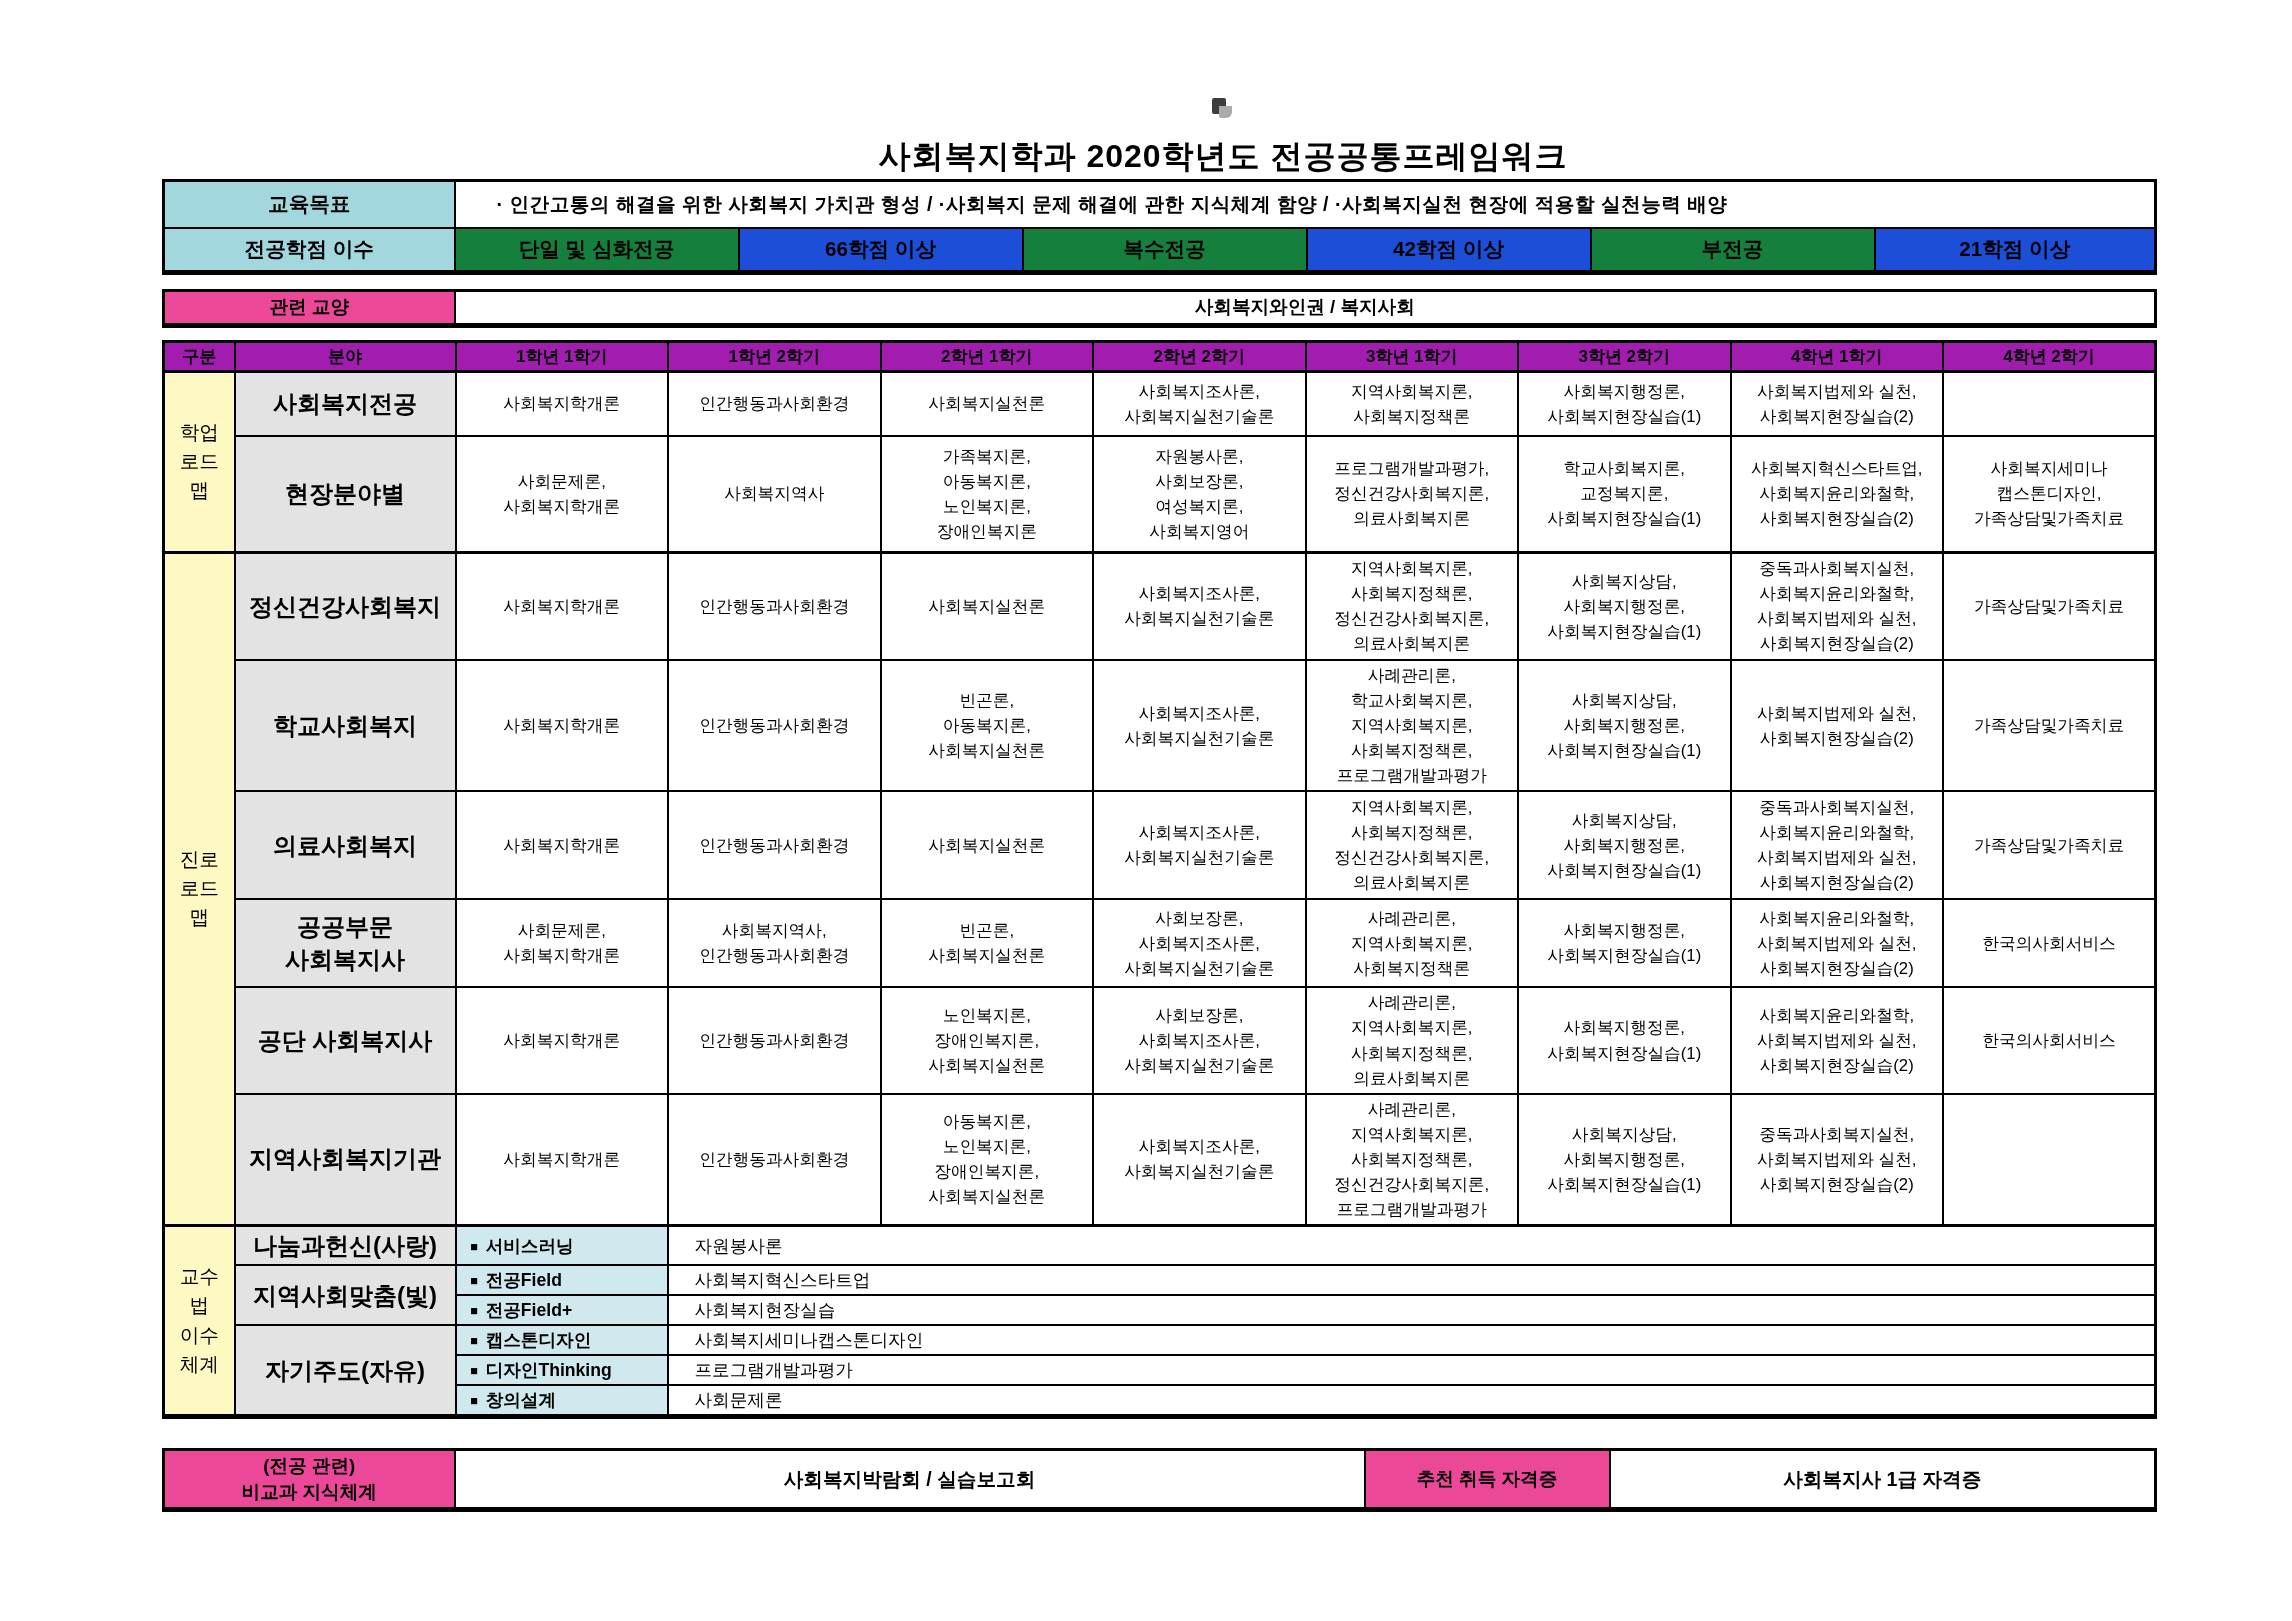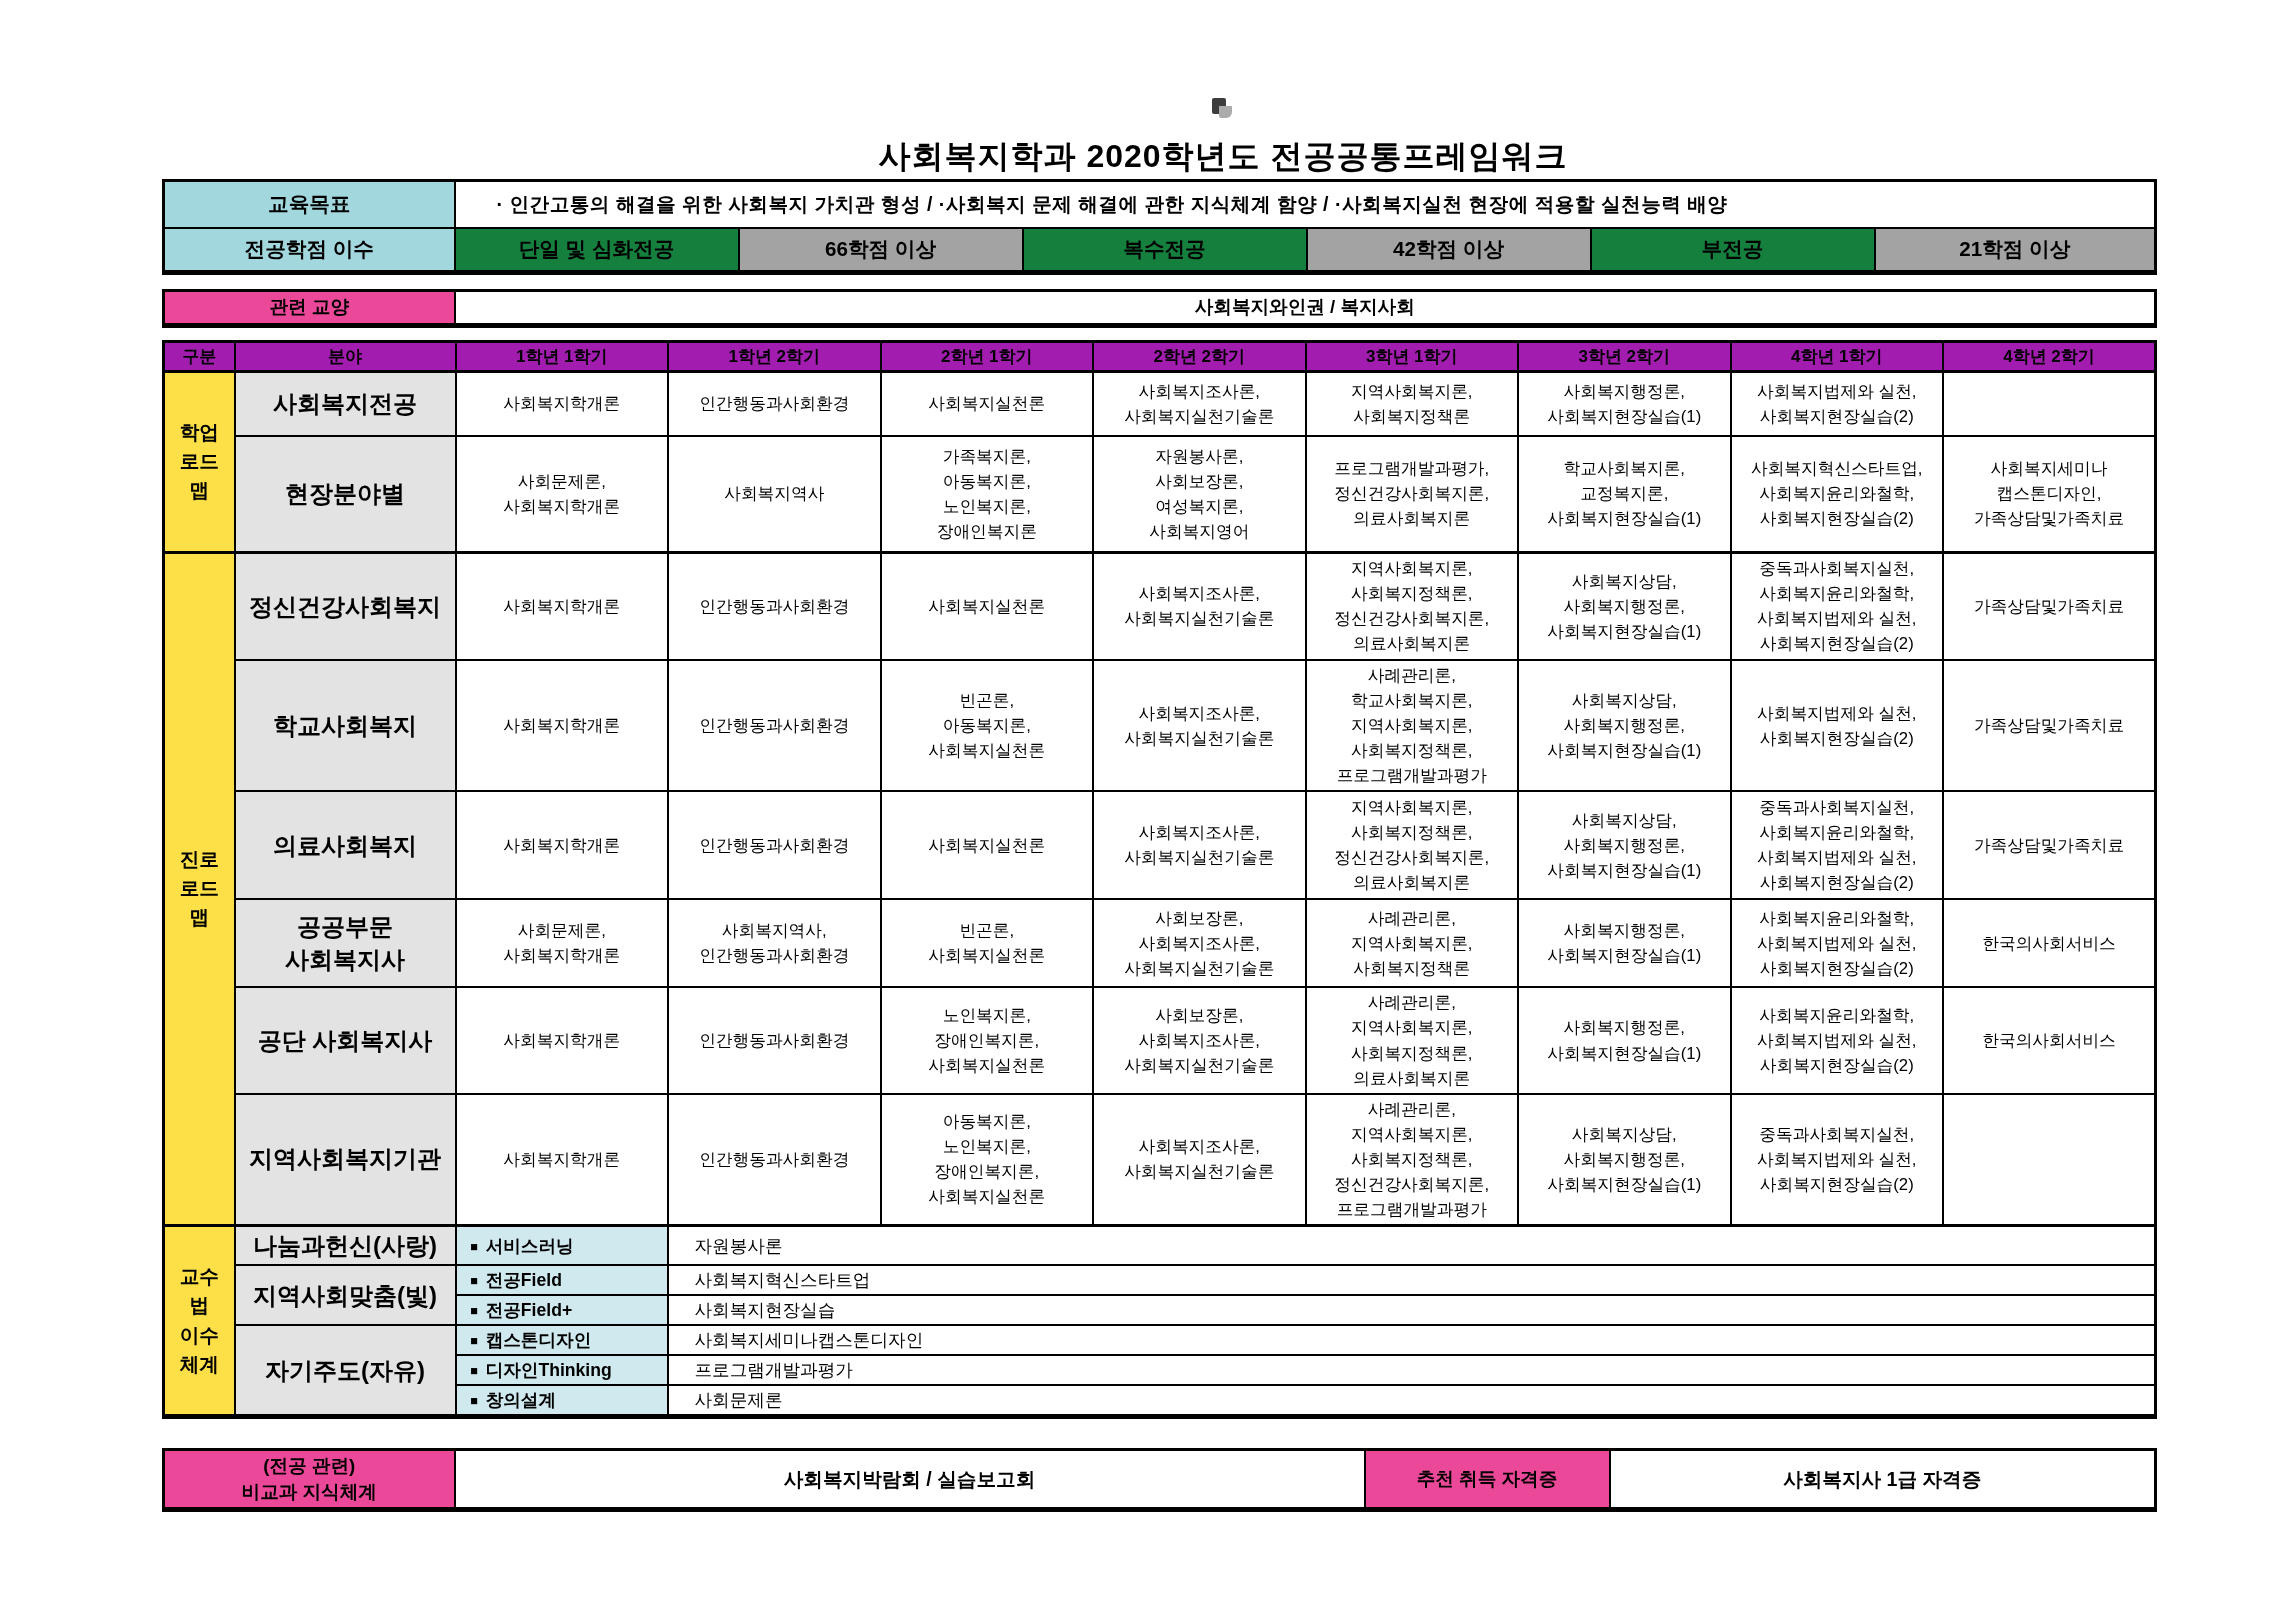--- a/index.html
+++ b/index.html
@@ -20,33 +20,33 @@
         text-align:center;white-space:pre-line;}
   table.box{border:3.9px solid #000;border-bottom-width:5.9px;}
 
   
   .t-top{}
   .r-goal{height:47px;}
   .r-credit{height:45px;}
   .label-cyan{background:#a2d7de;font-weight:bold;font-size:20.6px;}
   .goal-text{text-align:left;padding-left:41px;font-weight:bold;font-size:19.6px;letter-spacing:0.5px;}
   .cell-blue{background:#15803d;font-weight:bold;font-size:20.6px;}
-  .cell-white{background:#a3a3a3;font-weight:bold;font-size:20.6px;}
+  .cell-white{background:#1d4ed8;font-weight:bold;font-size:20.6px;}
 
   
   .t-lib{margin-top:13.7px;}
   .r-lib{height:35px;}
   .label-green{background:#ec4899;font-weight:bold;font-size:18.6px;}
   .lib-value{font-weight:bold;font-size:18.6px;}
 
   
   .t-main{margin-top:11.8px;}
   .r-head{height:29px;}
   .t-main thead th{background:#a21caf;font-weight:bold;font-size:17px;border-bottom:3.9px solid #000;}
-  .group-cell{background:#fde047;font-weight:bold;font-size:19.6px;line-height:1.5;}
+  .group-cell{background:#fef9c3;font-weight:normal;font-size:19.6px;line-height:1.5;}
   .field-cell{background:#e3e3e3;font-weight:bold;font-size:24px;line-height:1.4;}
   .course-cell{font-size:16.7px;line-height:1.5;background:#fff;}
   .r-a1{height:65px;} .r-a2{height:116px;}
   .r-c1{height:108px;} .r-c2{height:123px;} .r-c3{height:108px;}
   .r-c4{height:88px;}  .r-c5{height:93px;}  .r-c6{height:118px;}
   tr.sec > th, tr.sec > td{border-top:3.9px solid #000;}
   
   .r-m{height:25.5px;}
   .method-cell{background:#cfe9ee;text-align:left;padding-left:13.7px;font-weight:bold;font-size:17.6px;white-space:nowrap;}
   .method-cell .bullet{font-size:12.7px;margin-right:7.8px;vertical-align:1px;}

